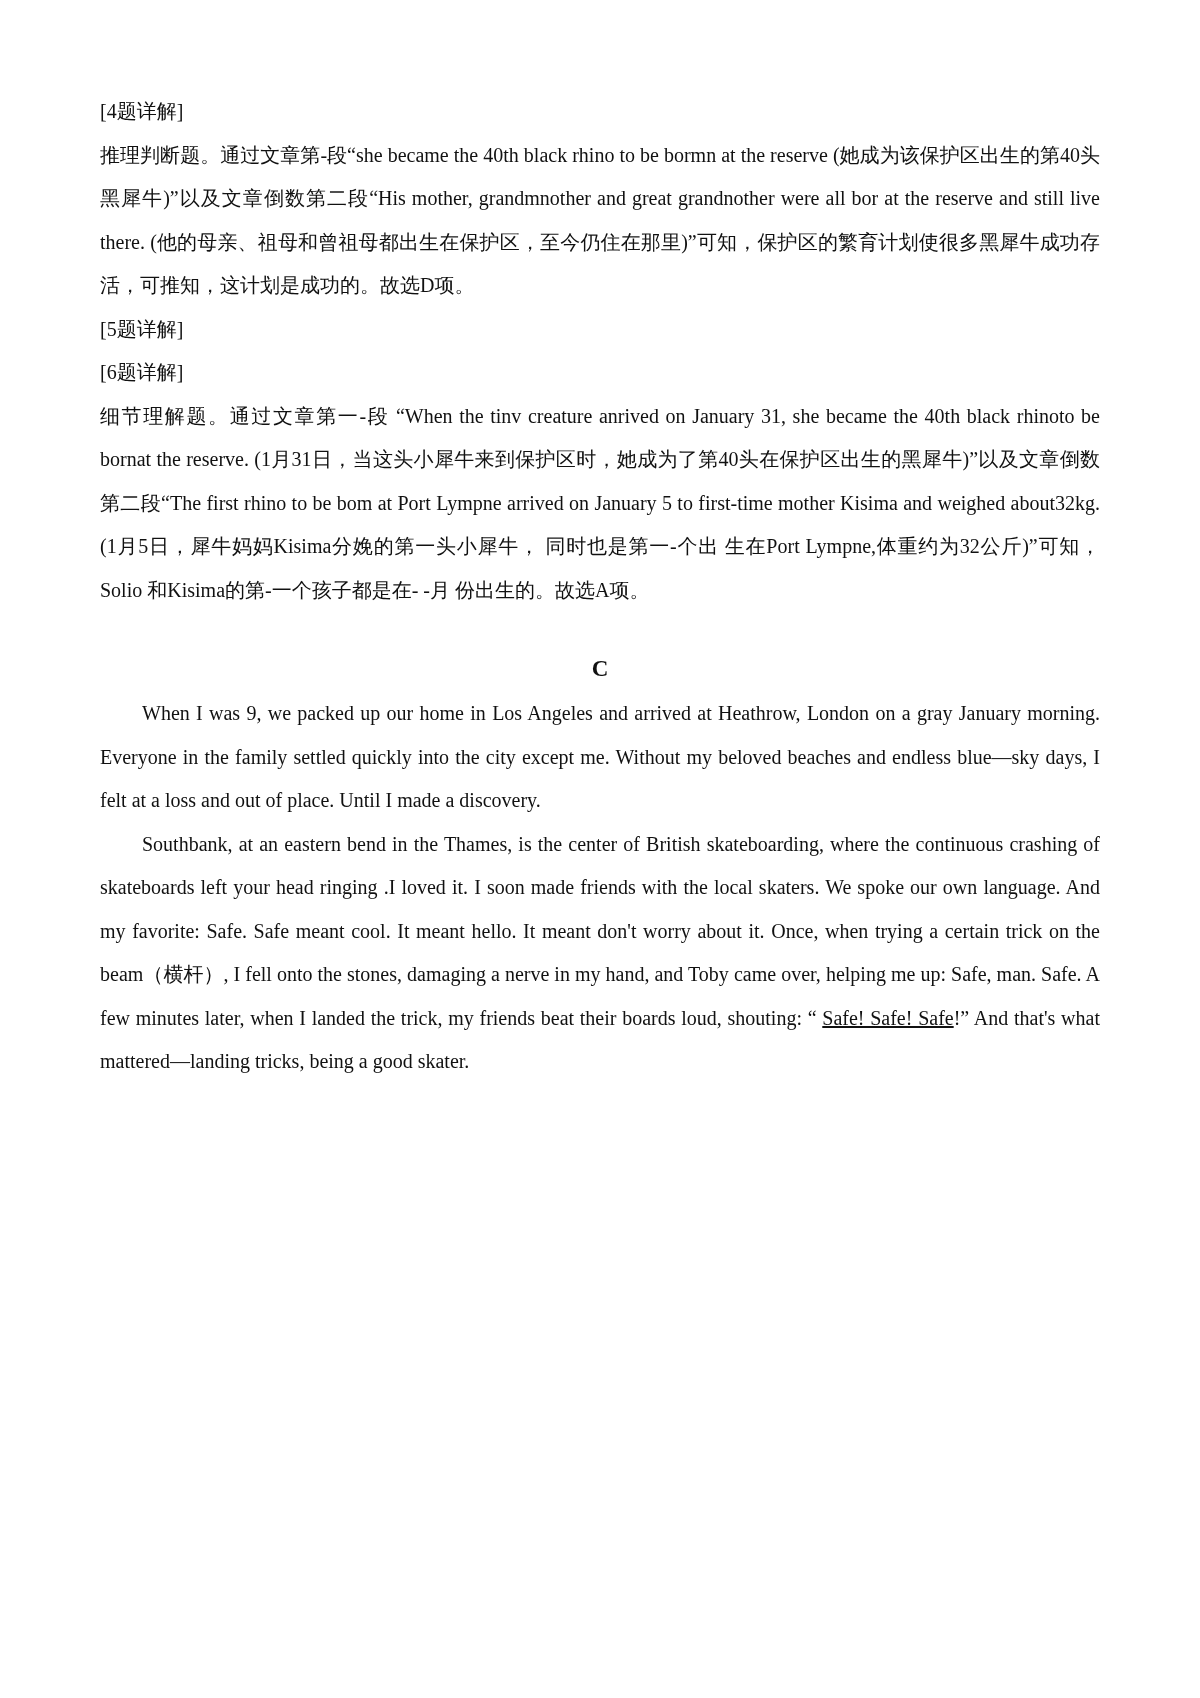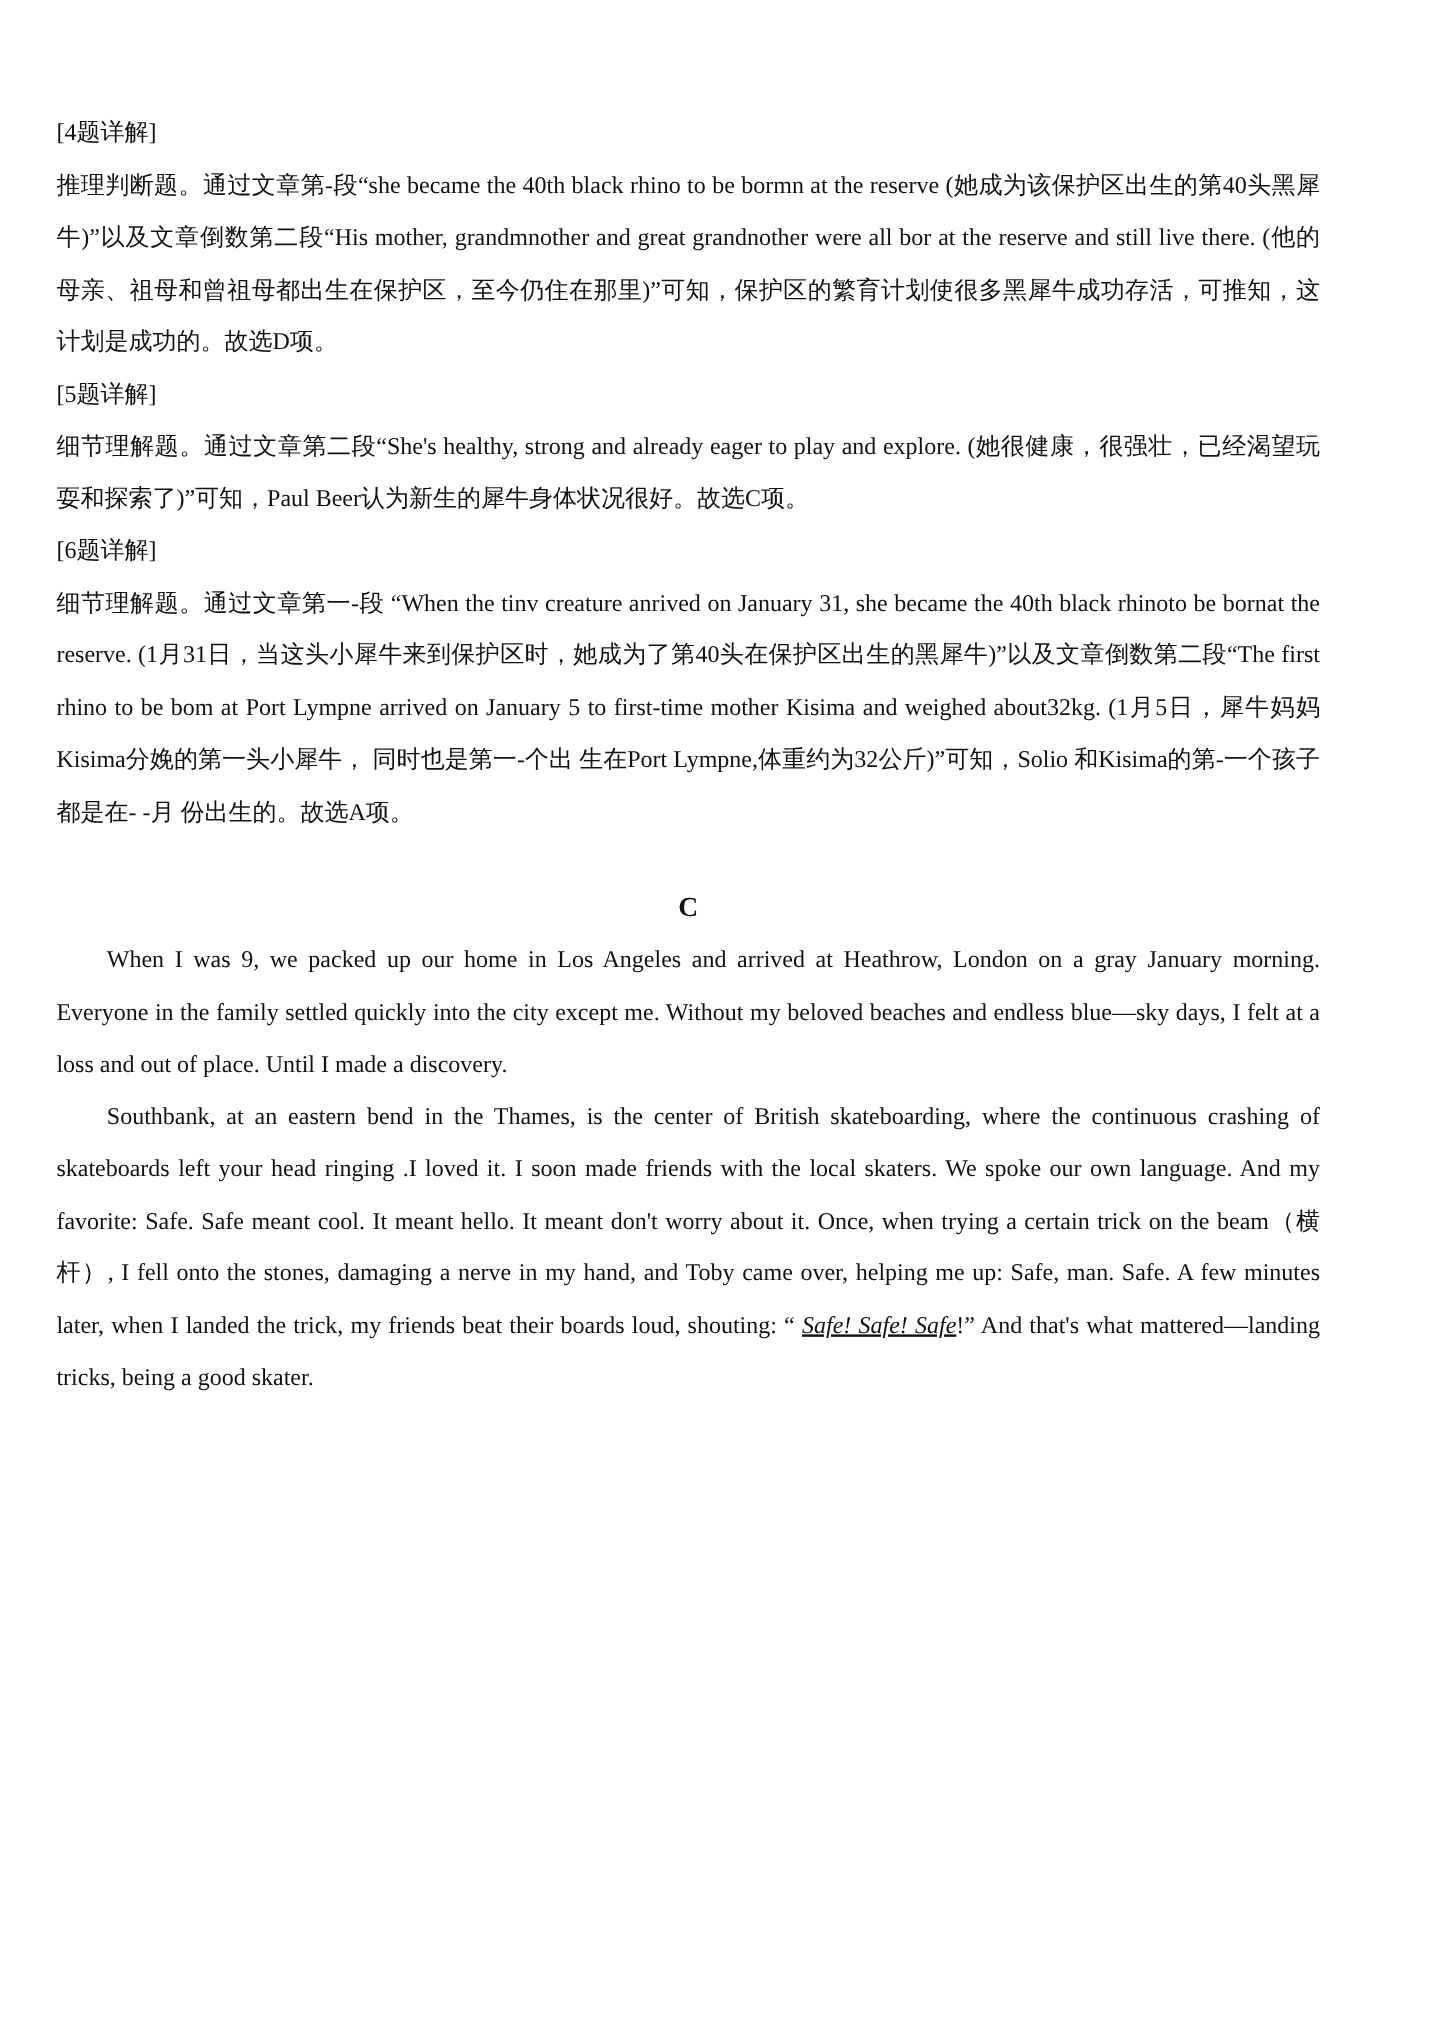--- a/index.html
+++ b/index.html
@@ -4,21 +4,21 @@
 <style>
   html, body {
     margin: 0;
     padding: 0;
     background: #ffffff;
   }
   .page {
     width: 1200px;
     height: 1698px;
     box-sizing: border-box;
-    padding: 90px 100px 0 47px;
+    padding: 90px 100px 0 100px;
     background: #ffffff;
     color: #111111;
     font-family: "Liberation Serif", "DejaVu Serif", serif;
     font-size: 20px;
     overflow: hidden;
   }
   .page p {
     margin: 0;
     line-height: 43.5px;
     text-align: justify;
@@ -33,33 +33,31 @@
     text-align: center;
     font-weight: bold;
     font-size: 23px;
     font-family: "Liberation Serif", "DejaVu Serif", serif;
   }
   .indent {
     text-indent: 42px;
   }
   .underline {
     text-decoration: underline;
-    font-style: italic;
   }
 </style>
 </head>
 <body>
 
 <div class="page">
 
   <p class="explanation-label">[4题详解]</p>
   <p>推理判断题。通过文章第-段“she became the 40th black rhino to be bormn at the reserve (她成为该保护区出生的第40头黑犀牛)”以及文章倒数第二段“His mother, grandmnother and great grandnother were all bor at the reserve and still live there. (他的母亲、祖母和曾祖母都出生在保护区，至今仍住在那里)”可知，保护区的繁育计划使很多黑犀牛成功存活，可推知，这计划是成功的。故选D项。</p>
 
   <p class="explanation-label">[5题详解]</p>
-  <p>细节理解题。通过文章第二段“She's healthy, strong and already eager to play and explore. (她很健康，很强壮，已经渴望玩耍和探索了)”可知，Paul Beer认为新生的犀牛身体状况很好。故选C项。</p>
 
   <p class="explanation-label">[6题详解]</p>
   <p>细节理解题。通过文章第一-段 “When the tinv creature anrived on January 31, she became the 40th black rhinoto be bornat the reserve. (1月31日，当这头小犀牛来到保护区时，她成为了第40头在保护区出生的黑犀牛)”以及文章倒数第二段“The first rhino to be bom at Port Lympne arrived on January 5 to first-time mother Kisima and weighed about32kg. (1月5日，犀牛妈妈Kisima分娩的第一头小犀牛， 同时也是第一-个出 生在Port Lympne,体重约为32公斤)”可知，Solio 和Kisima的第-一个孩子都是在- -月 份出生的。故选A项。</p>
 
 
   <h2 class="passage-title">C</h2>
 
   <p class="indent">When I was 9, we packed up our home in Los Angeles and arrived at Heathrow, London on a gray January morning. Everyone in the family settled quickly into the city except me. Without my beloved beaches and endless blue—sky days, I felt at a loss and out of place. Until I made a discovery.</p>
 
   <p class="indent"><span>Southbank, at an eastern bend in the Thames, is the center of British skateboarding, where the continuous crashing of skateboards left your head ringing .I loved it. I soon made friends with the local skaters. We spoke our own language. And my favorite: Safe. Safe meant cool. It meant hello. It meant don't worry about it. Once, when trying a certain trick on the beam（横杆）, I fell onto the stones, damaging a nerve in my hand, and Toby came over, helping me up: Safe, man. Safe. A few minutes later, when I landed the trick, my friends beat their boards loud, shouting: “ </span><span class="underline">Safe! Safe! Safe</span><span>!” And that's what mattered—landing tricks, being a good skater.</span></p>

